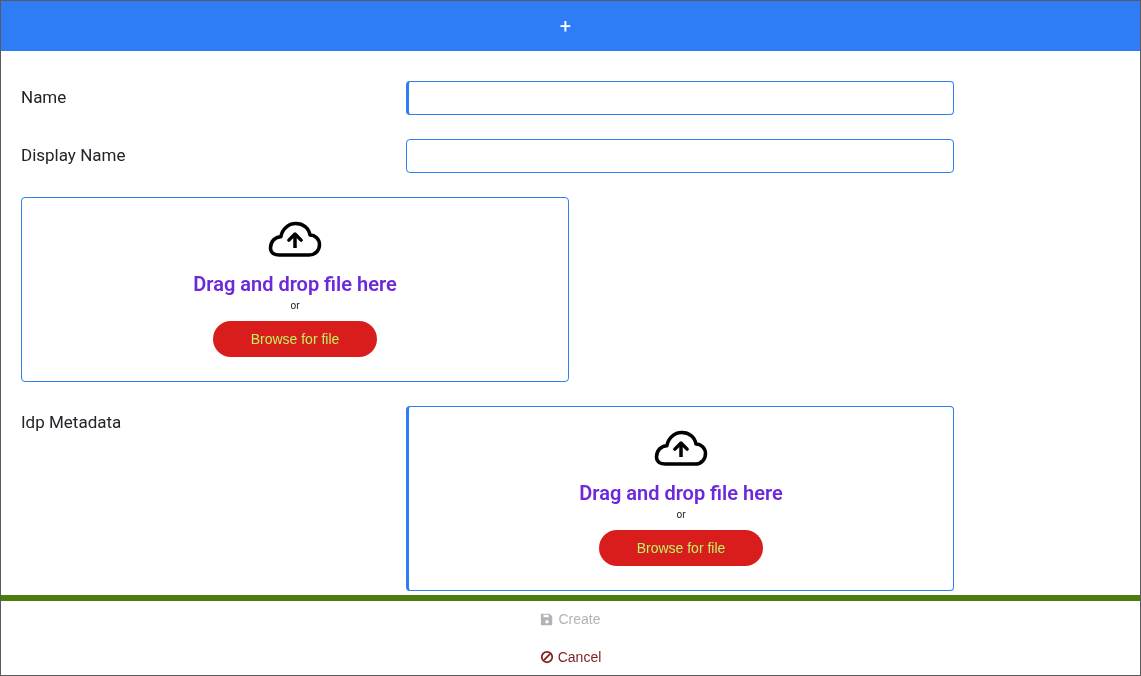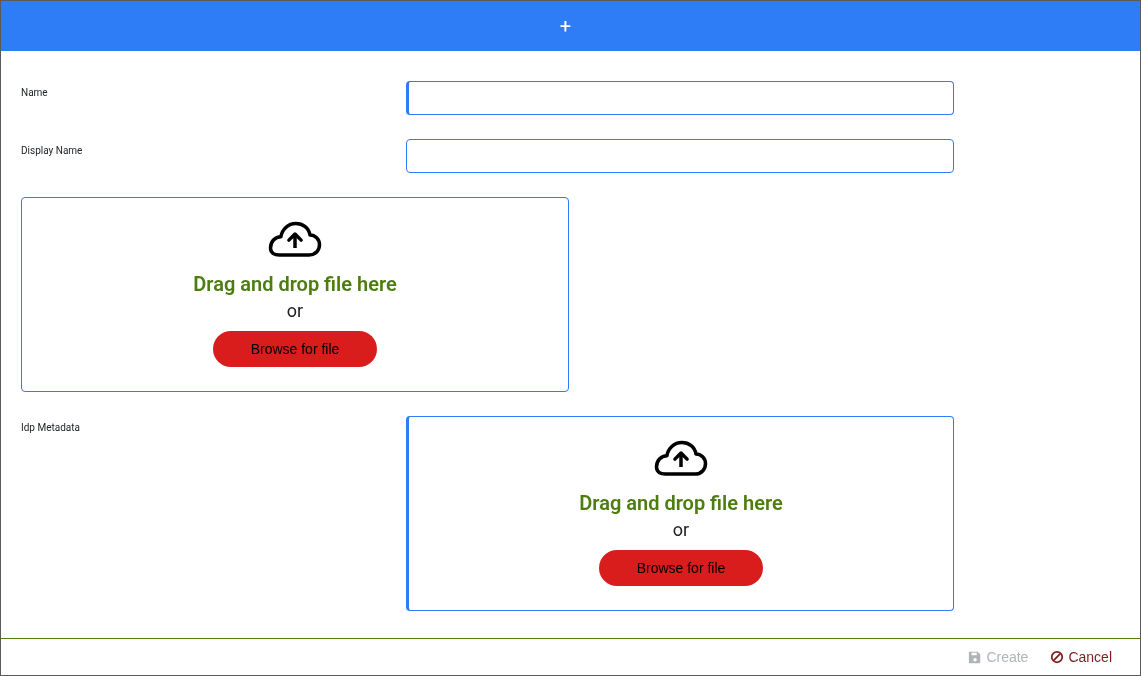--- a/index.html
+++ b/index.html
@@ -34,21 +34,21 @@
     .form-body {
       padding: 30px 20px 0 20px;
     }
     .form-row {
       display: flex;
       align-items: flex-start;
       margin-bottom: 24px;
     }
     .label-col {
       width: 385px;
-      font-size: 10px;
+      font-size: 17px;
       color: #212529;
       padding-top: 6px;
     }
     .input-col {
       width: 548px;
     }
     .text-input {
       width: 100%;
       height: 34px;
       border: 1px solid #2e7cf6;
@@ -73,50 +73,51 @@
       border-left: 3px solid #2e7cf6;
     }
     .cloud-icon {
       width: 56px;
       height: 42px;
       margin-bottom: 10px;
     }
     .dropzone-title {
       font-size: 20px;
       font-weight: 600;
-      color: #4d7c0f;
+      color: #6d28d9;
       margin-bottom: 4px;
     }
     .dropzone-or {
-      font-size: 18px;
+      font-size: 10px;
       color: #222;
       margin-bottom: 10px;
     }
     .browse-btn {
       background: #d91c1c;
-      color: #000000;
+      color: #bef264;
       border: none;
       border-radius: 20px;
       padding: 10px 38px;
       font-size: 14px;
       font-weight: 500;
       cursor: pointer;
     }
     .footer {
       position: absolute;
       bottom: 0;
       left: 0;
       right: 0;
-      border-top: 1px solid #4d7c0f;
-      padding: 10px 28px;
+      border-top: 6px solid #4d7c0f;
+      padding: 10px 20px;
       display: flex;
       justify-content: flex-end;
       align-items: center;
       gap: 22px;
       background: #fff;
+      flex-direction: column;
     }
     .footer-btn {
       border: none;
       background: none;
       font-size: 14px;
       cursor: pointer;
       display: inline-flex;
       align-items: center;
       gap: 4px;
     }

